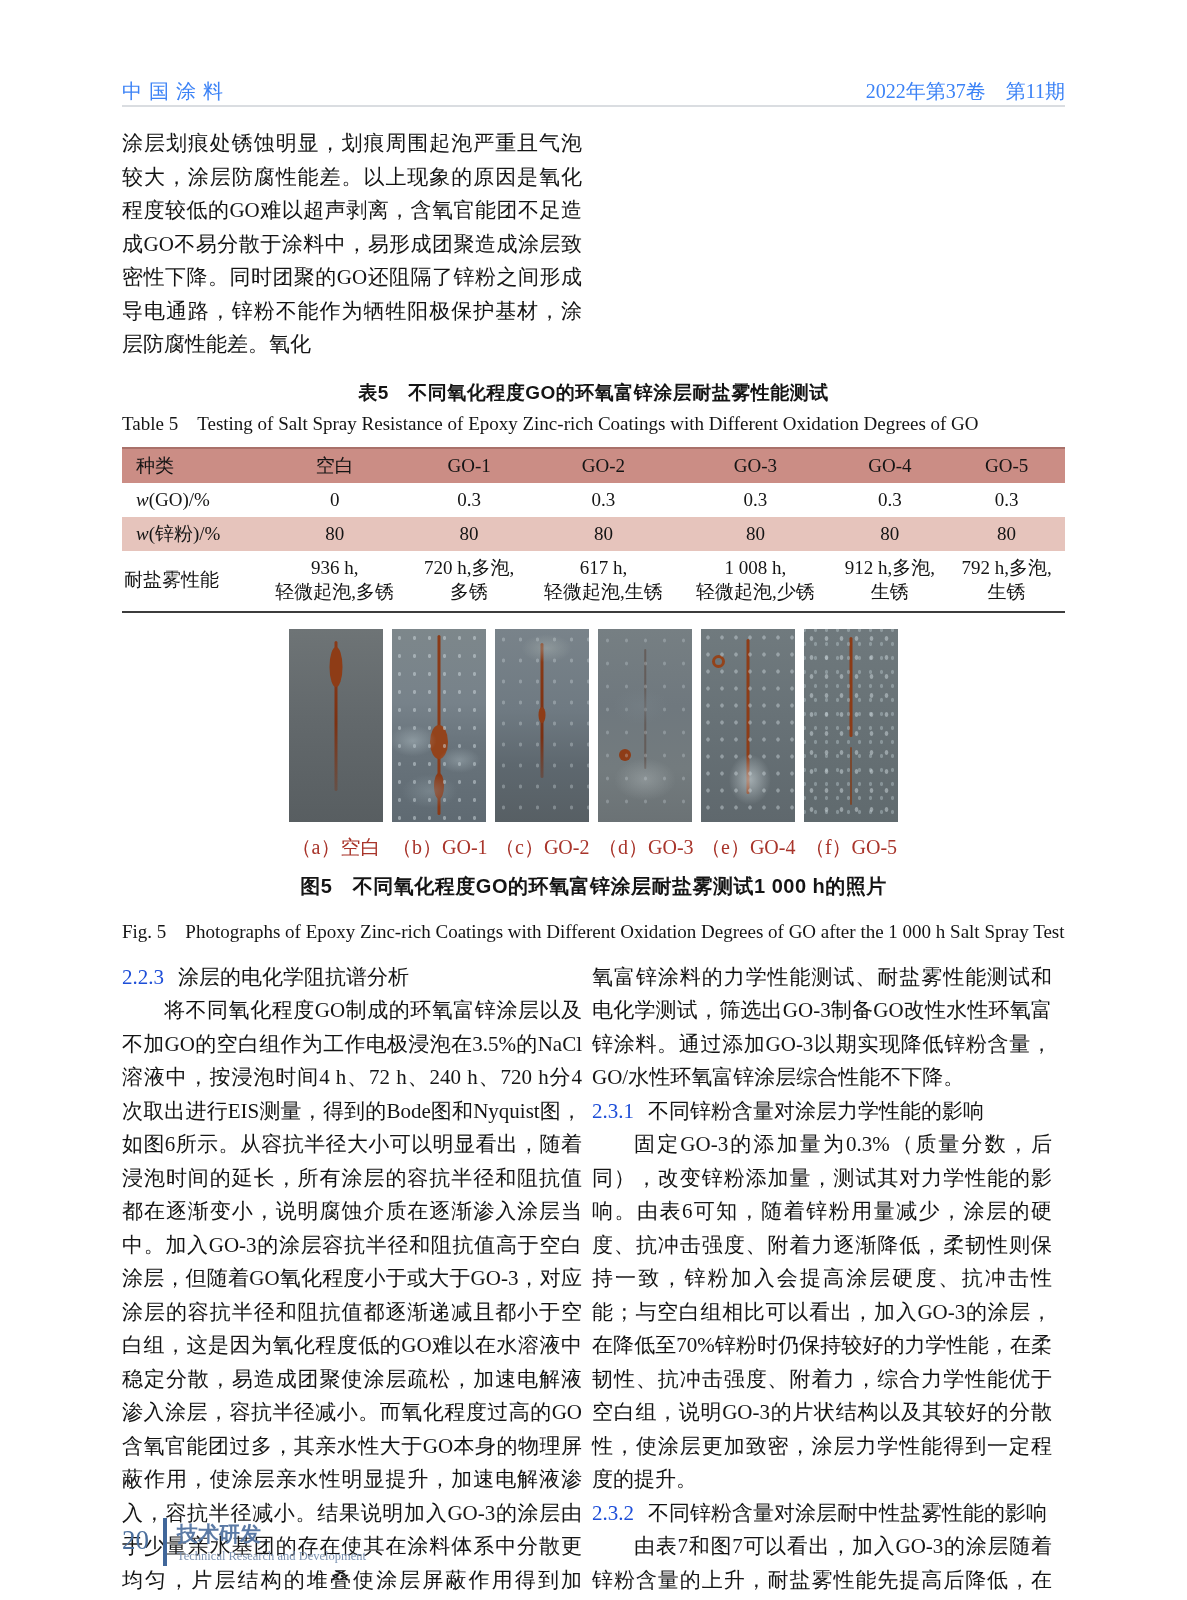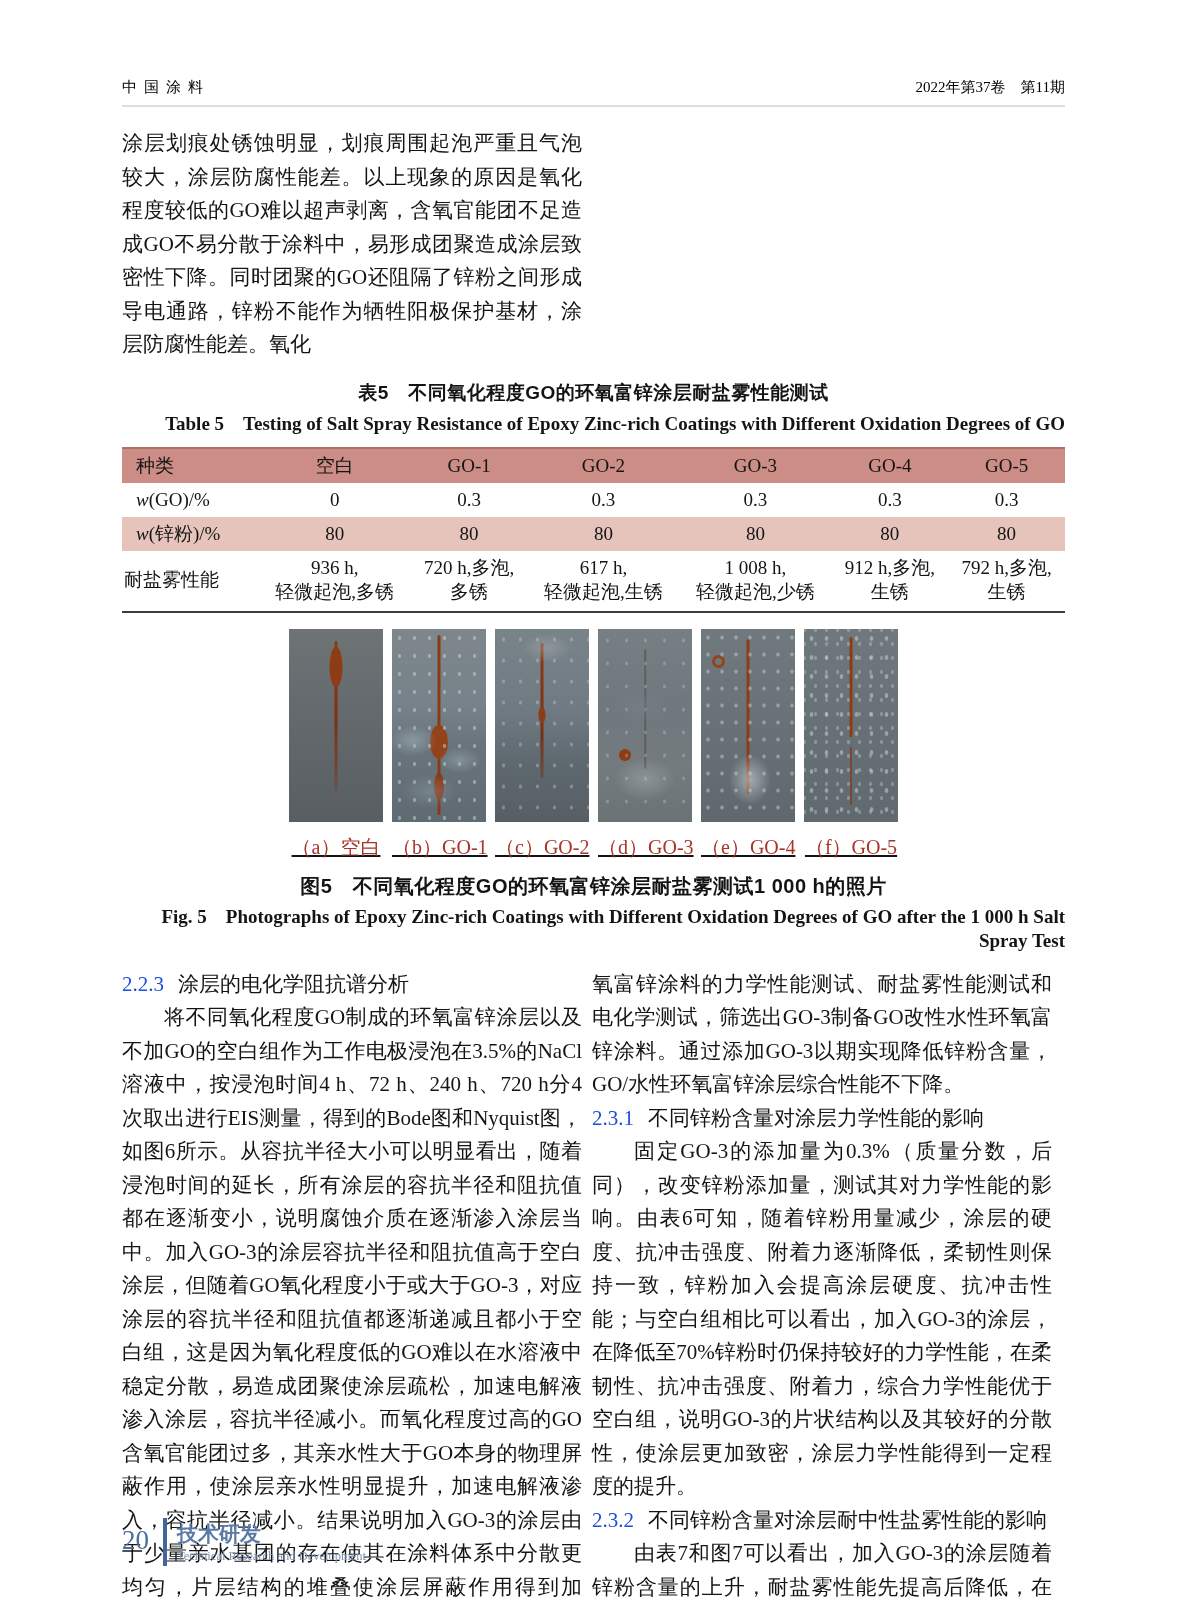--- a/index.html
+++ b/index.html
@@ -1,38 +1,38 @@
 <!DOCTYPE html>
 <html><head>
 <meta charset="utf-8">
 <style>
   * { margin:0; padding:0; box-sizing:border-box; }
   html,body { background:#ffffff; }
   body { width:1187px; height:1600px; font-family:"Liberation Serif","DejaVu Serif",serif; color:#141414; }
   .page { width:1187px; height:1600px; padding:78px 122px 0 122px; position:relative; }
 
   
-  .running-head { display:flex; justify-content:space-between; align-items:flex-end; color:#000000; font-size:15px; padding-bottom:8px; }
+  .running-head { display:flex; justify-content:space-between; align-items:flex-end; color:#3b82f6; font-size:20px; }
   .journal-name { letter-spacing:7px; }
   .head-rule { border:none; border-top:2px solid #dadde1; margin-bottom:20px; }
 
   
   .two-col { display:flex; gap:10px; }
   .col { width:460px; font-size:21px; line-height:33.5px; text-align:justify; }
   .col p { text-align:justify; }
   p.indent { text-indent:2em; }
 
   
   .sec-h { font-size:21px; line-height:33.5px; margin:0; font-weight:normal; }
   .sec-num { color:#1d4ed8; font-family:Liberation Serif, serif; margin-right:14px; }
 
   
   .table-block { margin-top:18px; }
   .tbl-cap-zh { text-align:center; font-size:19px; font-weight:bold; font-family:"Liberation Sans","DejaVu Sans",sans-serif; letter-spacing:.5px; }
-  .tbl-cap-en { text-align:right; font-size:19px; font-weight:bold; margin-top:5px; }
+  .tbl-cap-en { text-align:left; font-size:19px; font-weight:normal; margin-top:5px; }
   table.t5 { width:100%; border-collapse:collapse; margin-top:10px; font-size:19px; }
   table.t5 td { text-align:center; padding:4px 2px; }
   table.t5 td.lbl { text-align:left; padding-left:14px; width:14.5%; }
   table.t5 tr.hd td { background:#cb8d85; border-top:2px solid #a9716a; height:33px; }
   table.t5 tr.r2 td { height:34px; }
   table.t5 tr.r3 td { background:#e6c4bc; height:34px; }
   table.t5 tr.r4 td { white-space:pre-line; line-height:24px; padding:5px 2px 7px; border-bottom:2px solid #3c3c3c; }
   .it { font-style:italic; }
 
   
@@ -74,24 +74,24 @@
       background-size:100% 100%,14px 17px; }
   .p-e .streak { top:10px; height:155px; background:#8e3c17; }
   .p-e .blob { position:absolute; left:12%; top:26px; width:13px; height:13px; border-radius:50%; border:3px solid #93431b; background:transparent; }
   .p-f { background:linear-gradient(180deg,#6f797d 0%,#687276 45%,#606a6e 100%); }
   .p-f::after { content:""; position:absolute; inset:0; background:
       radial-gradient(rgba(205,215,220,.5) 1.5px, transparent 2.2px),
       radial-gradient(rgba(190,205,210,.4) 1.2px, transparent 2px);
       background-size:15px 19px, 11px 14px; background-position:0 0, 6px 8px; }
   .p-f .streak { top:8px; height:100px; background:#8c3b16; }
   .p-f .blob { position:absolute; left:50%; transform:translateX(-50%); top:118px; width:2px; height:58px; background:rgba(130,60,25,.75); border-radius:2px; }
-  .fig-label-row { display:flex; justify-content:center; gap:9px; margin-top:12px;text-decoration:underline; }
+  .fig-label-row { display:flex; justify-content:center; gap:9px; margin-top:12px; }
   .fig-label { width:94px; text-align:center; color:#a8342a; font-size:20px; white-space:nowrap; }
   .fig-cap-zh { text-align:center; font-size:20px; font-weight:bold; font-family:"Liberation Sans","DejaVu Sans",sans-serif; margin-top:12px; letter-spacing:.5px; }
-  .fig-cap-en { text-align:right; font-size:19px; font-weight:bold; margin-top:4px; }
+  .fig-cap-en { text-align:left; font-size:19px; font-weight:normal; margin-top:19px; }
 
   .bottom-cols { margin-top:16px; }
 
   
   .footer { position:absolute; left:122px; bottom:34px; display:flex; align-items:center; }
   .page-num { font-size:27px; color:#4a6e9c; margin-right:14px; padding-bottom:4px; }
   .footer-bar { width:4px; height:48px; background:#41679a; margin-right:10px; }
   .footer-sec-zh { font-size:21px; font-weight:bold; color:#5b7aa5; font-family:"Liberation Sans","DejaVu Sans",sans-serif; line-height:25px; }
   .footer-sec-en { font-size:12.5px; color:#7d93b2; margin-top:3px; }
 </style>

